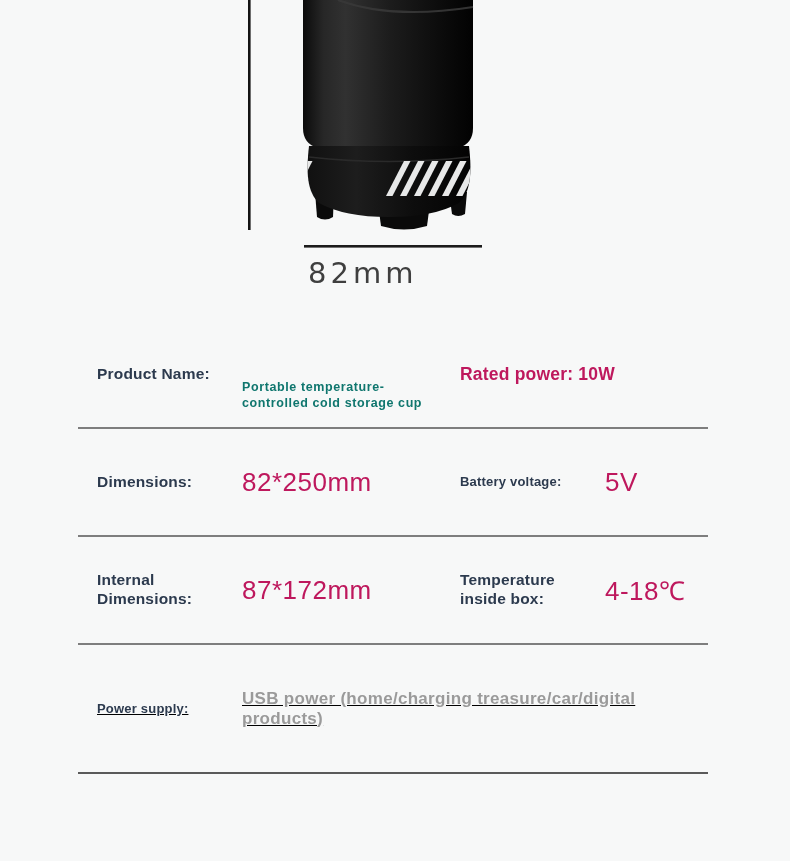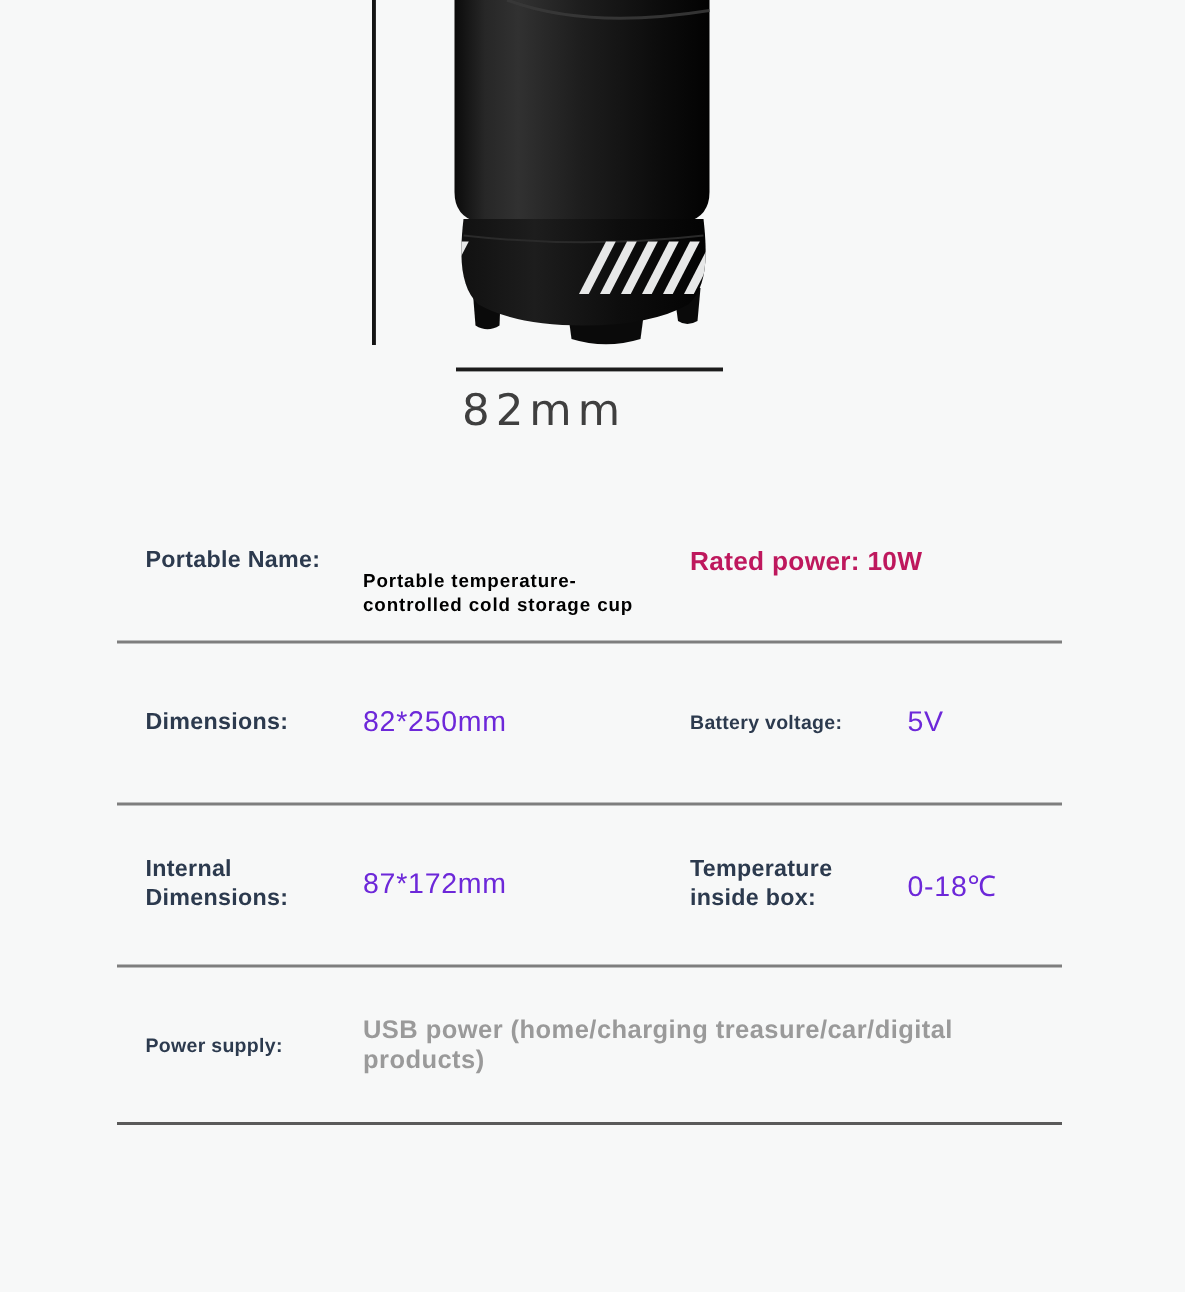--- a/index.html
+++ b/index.html
@@ -31,47 +31,47 @@
     margin: 21px 0 0 78px;
     width: 630px;
   }
   .spec-row {
     display: grid;
     grid-template-columns: 164px 218px 145px 1fr;
     align-items: center;
     height: 108px;
     border-bottom: 2px solid #7e7e7e;
   }
-  .spec-row.last { height: 105px; border-bottom-color: #5a5a5a; }
+  .spec-row.last { height: 129px; border-bottom-color: #5a5a5a; text-decoration: underline; }
   .c1 { padding-left: 19px; }
   .lbl {
     font-weight: bold;
     font-size: 15.5px;
     color: #2c3a4e;
     line-height: 1.22;
     white-space: pre-line;
     letter-spacing: 0.2px;
   }
   .lbl.sm { font-size: 13px; }
   .lbl-strong {
     grid-column: 3 / 5;
     font-weight: bold;
     font-size: 17.5px;
     color: #be185d;
     letter-spacing: 0.2px;
   }
   .val-lg {
-    font-size: 19px;
-    color: #6d28d9;
+    font-size: 26px;
+    color: #be185d;
     letter-spacing: 0.5px;
   }
   .val-name {
     font-weight: bold;
     font-size: 12.5px;
-    color: #000000;
+    color: #0f766e;
     line-height: 1.25;
     letter-spacing: 0.6px;
     white-space: pre-line;
     margin-top: 43px;
   }
   .val-span {
     grid-column: 2 / 5;
     font-weight: bold;
     font-size: 17px;
     color: #9a9a9a;
@@ -131,40 +131,40 @@
 
     <rect x="304" y="245" width="178" height="2.6" fill="#1c1c1c"></rect>
   </svg>
 
   <div class="dim-label">82mm</div>
 </div>
 
 <div class="spec-table">
 
   <div class="spec-row">
-    <div class="c1 lbl">Portable Name:</div>
+    <div class="c1 lbl">Product Name:</div>
     <div class="val-name">Portable temperature-
 controlled cold storage cup</div>
     <div class="lbl-strong">Rated power: 10W</div>
   </div>
 
   <div class="spec-row">
     <div class="c1 lbl">Dimensions:</div>
     <div class="val-lg">82*250mm</div>
     <div class="lbl sm">Battery voltage:</div>
     <div class="val-lg">5V</div>
   </div>
 
   <div class="spec-row">
     <div class="c1 lbl">Internal
 Dimensions:</div>
     <div class="val-lg">87*172mm</div>
     <div class="lbl">Temperature
 inside box:</div>
-    <div class="val-lg">0-18℃</div>
+    <div class="val-lg">4-18℃</div>
   </div>
 
   <div class="spec-row last">
     <div class="c1 lbl sm">Power supply:</div>
     <div class="val-span">USB power (home/charging treasure/car/digital products)</div>
   </div>
 
 </div>
 
 </body></html>

